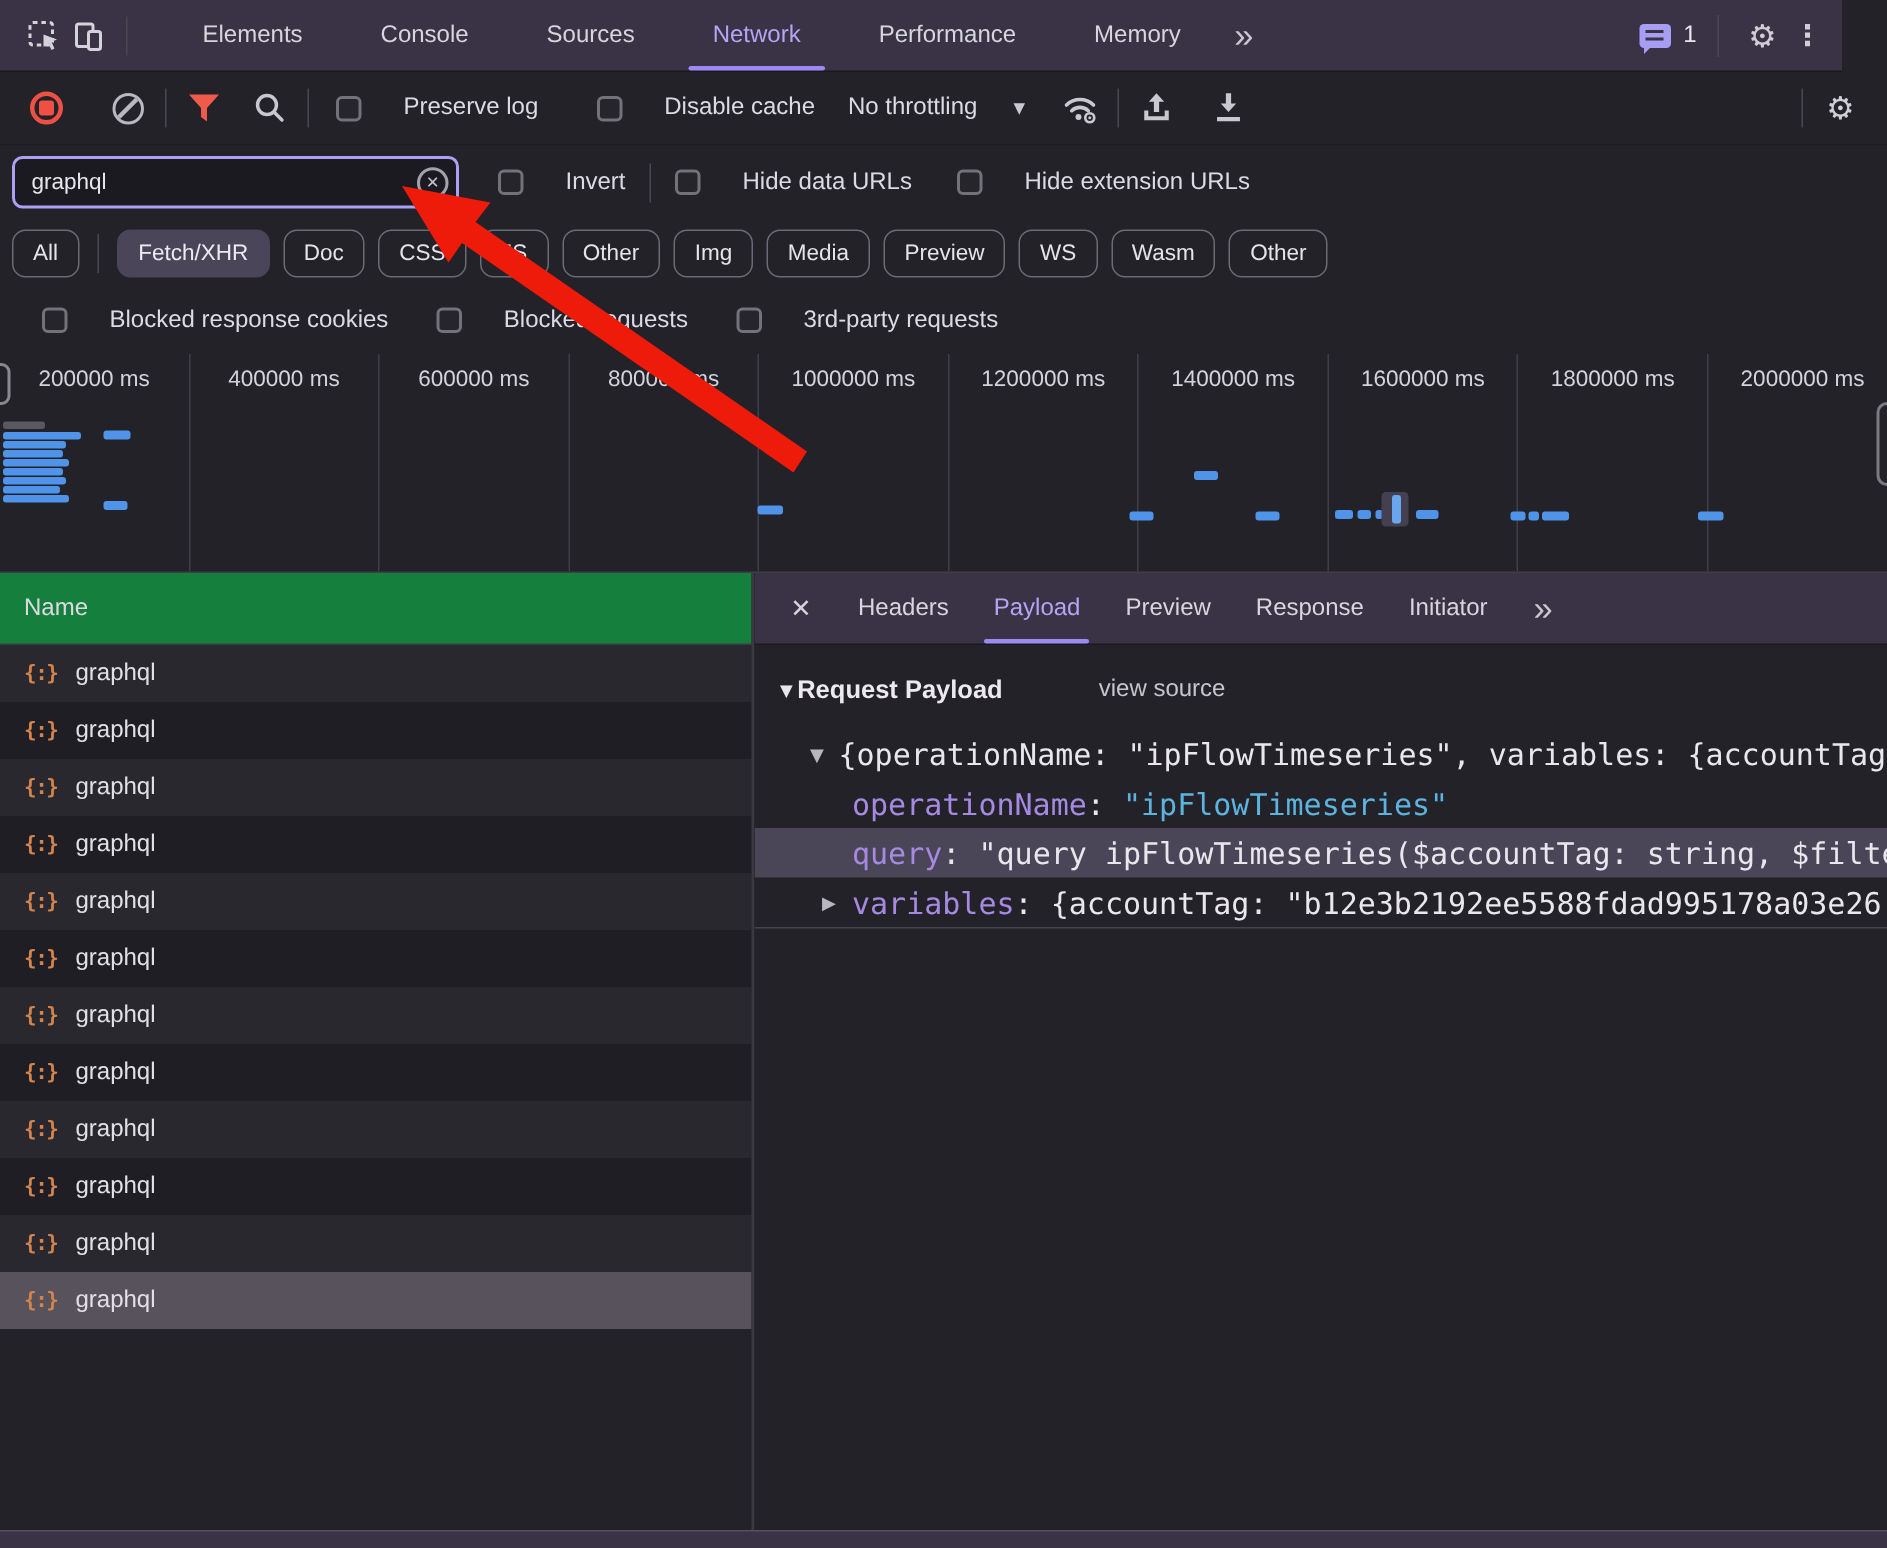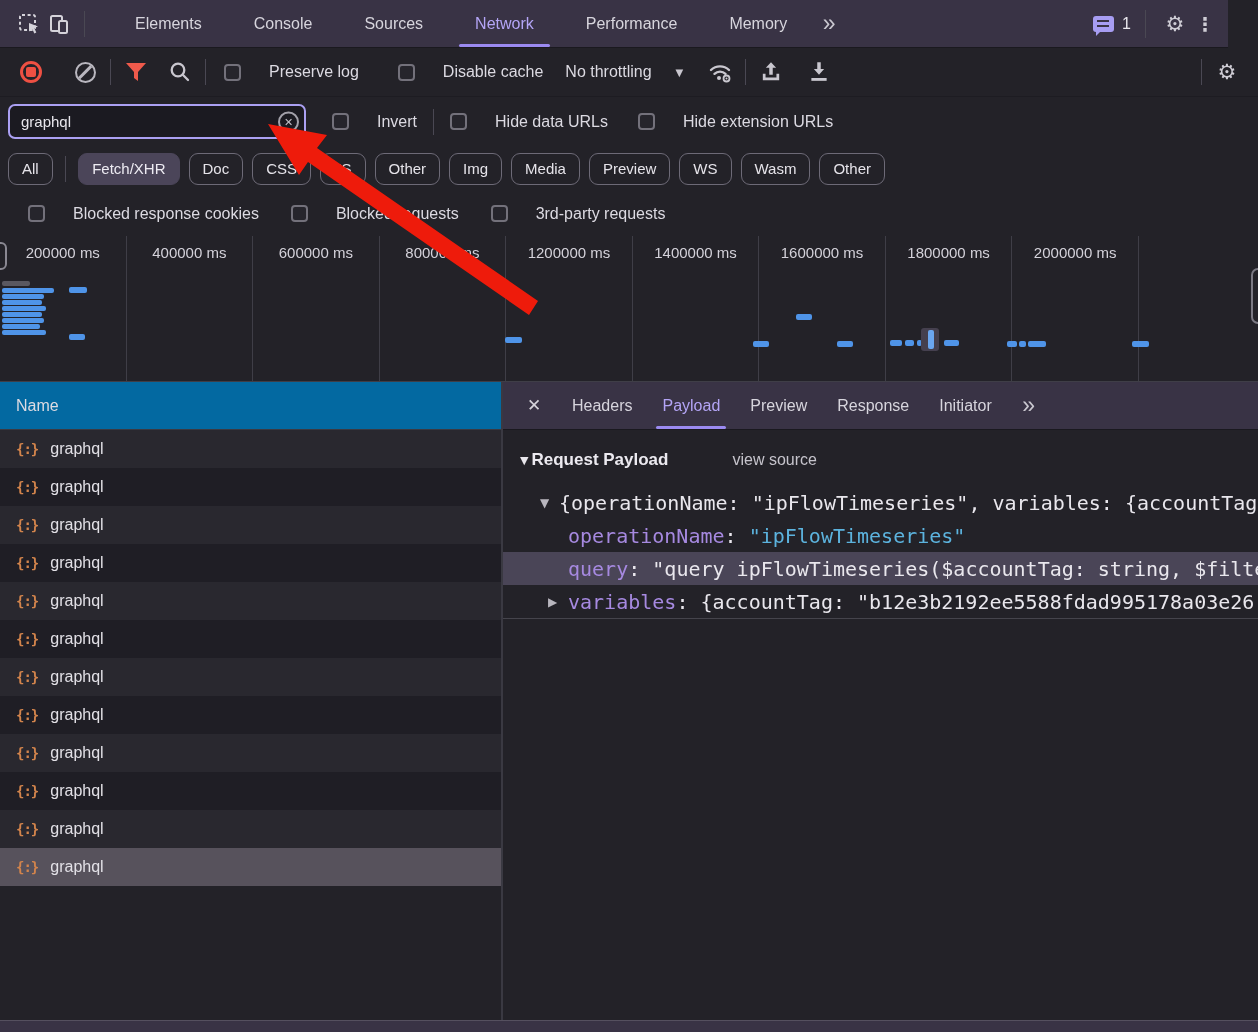--- a/index.html
+++ b/index.html
@@ -77,21 +77,21 @@
   .tbar { position:absolute; border-radius:2px; }
   .tbar.blue { background:#4f94e8; }
   .tbar.gray { background:#5a5860; }
   .tmarker-bg { position:absolute; background:#45404f; border-radius:3px; }
   .tmarker-bar { position:absolute; background:#6aa6f0; border-radius:2px; }
   .tgrip { position:absolute; left:-6px; top:6px; width:13px; height:28px; border:2px solid #8a8892; border-radius:6px; }
   .tscroll { position:absolute; right:-7px; top:32px; width:14px; height:56px; border:2px solid #7b7983; border-radius:7px; }
 
   
   .leftpanel { position:absolute; top:382px; left:0; width:501px; bottom:12px; background:#232228; }
-  .lheader { height:48px; background:#0369a1; border-bottom:1px solid #3b3a42;
+  .lheader { height:48px; background:#15803d; border-bottom:1px solid #3b3a42;
     display:flex; align-items:center; padding-left:16px; font-size:16px; color:#dddbe2; }
   .req-row { display:flex; align-items:center; height:38px; padding-left:16px; gap:12px;
     background:#29282f; cursor:pointer; }
   .req-row.odd { background:#1f1e25; }
   .req-row.sel { background:#57525c; }
   .req-icon { font-family:"DejaVu Sans Mono", monospace; font-size:14px; font-weight:bold;
     color:#d2844c; letter-spacing:-1px; }
   .req-label { font-size:16px; color:#e2e0e6; }
   .vsplit { position:absolute; top:382px; left:501px; width:2px; bottom:12px; background:#3a3942; }
 
@@ -293,20 +293,23 @@
           <span class="tlabel">200000 ms</span>
         </div>
         <div class="tcol">
           <span class="tlabel">400000 ms</span>
         </div>
         <div class="tcol">
           <span class="tlabel">600000 ms</span>
         </div>
         <div class="tcol">
           <span class="tlabel">800000 ms</span>
+        </div>
+        <div class="tcol">
+          <span class="tlabel">1000000 ms</span>
         </div>
         <div class="tcol">
           <span class="tlabel">1200000 ms</span>
         </div>
         <div class="tcol">
           <span class="tlabel">1400000 ms</span>
         </div>
         <div class="tcol">
           <span class="tlabel">1600000 ms</span>
         </div>

